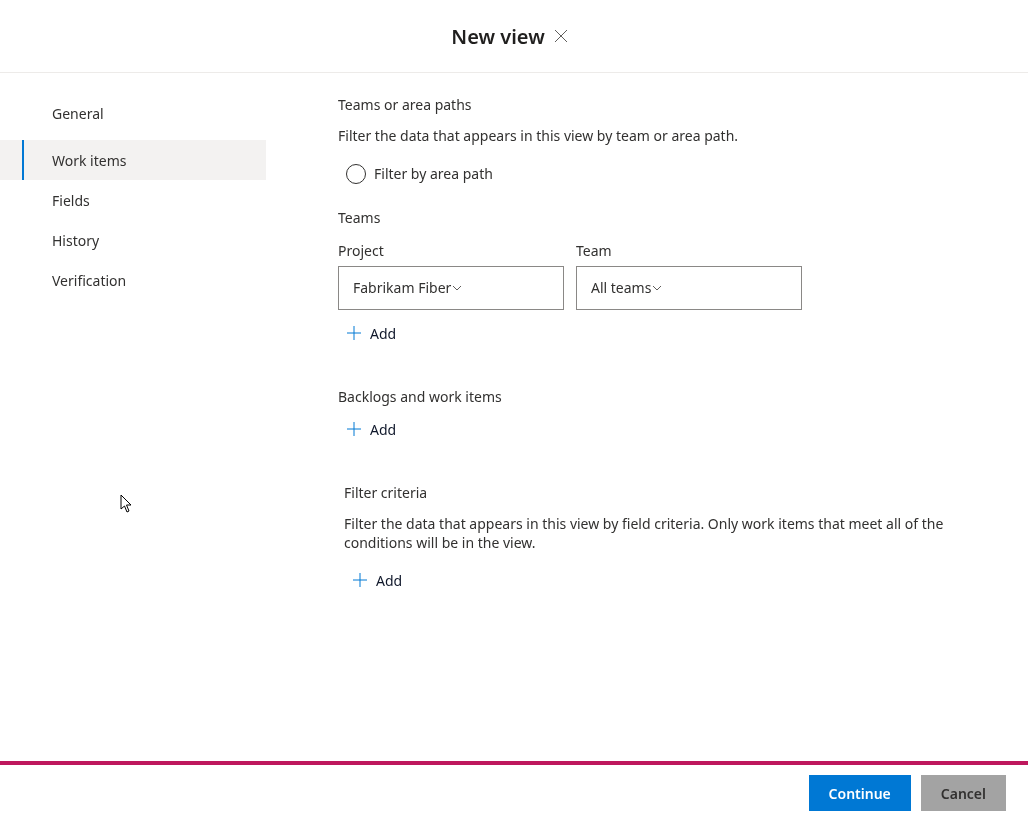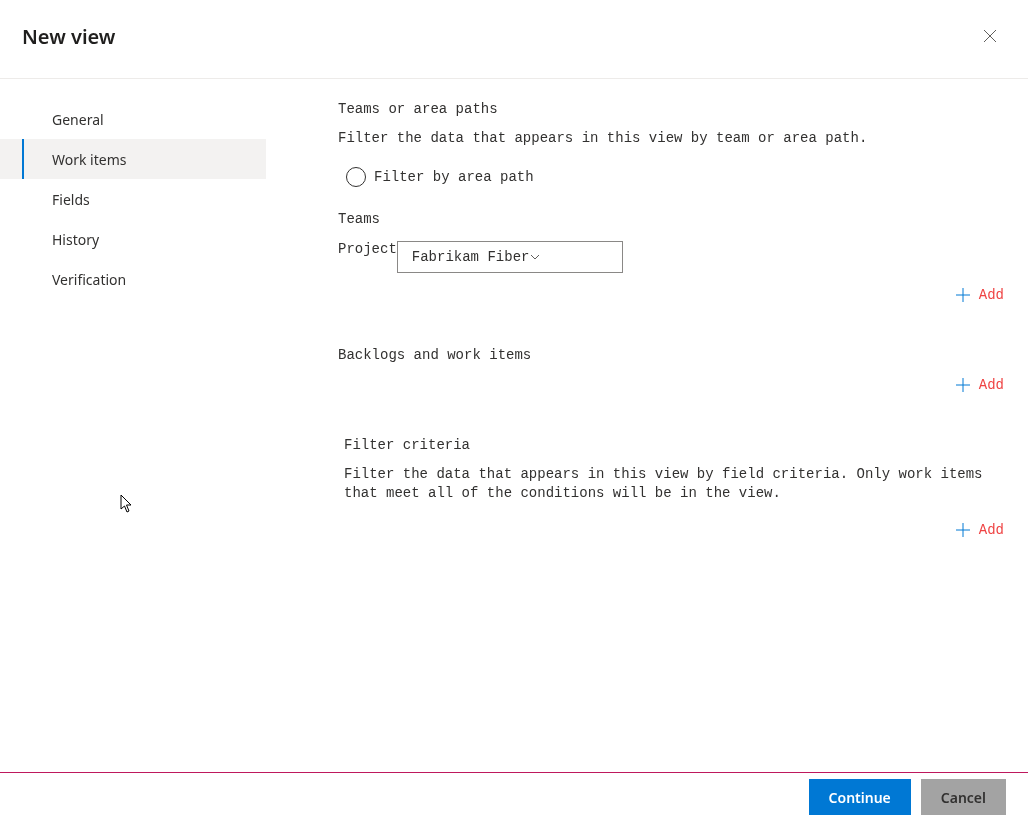--- a/index.html
+++ b/index.html
@@ -10,22 +10,22 @@
     color: #323130;
     background: #fff;
     width: 1028px;
     height: 821px;
     overflow: hidden;
     position: relative;
   }
   .dialog-header {
     display: flex;
     align-items: center;
-    justify-content: space-between;
-    padding: 20px 22px 26px 22px;
+    justify-content: center;
+    padding: 20px 22px 20px 22px;
     border-bottom: 1px solid #edebe9;
   }
   .dialog-title {
     font-size: 20px;
     font-weight: 600;
     color: #201f1e;
   }
   .close-btn {
     width: 32px;
     height: 32px;
@@ -51,20 +51,21 @@
     display: flex;
     align-items: center;
     padding-left: 52px;
     font-size: 14px;
     color: #323130;
     cursor: pointer;
     position: relative;
   }
   .nav-item.selected {
     background: #f3f2f1;
+    margin-top: 7px;
   }
   .nav-item.selected::before {
     content: "";
     position: absolute;
     left: 22px;
     top: 0;
     bottom: 0;
     width: 2px;
     background: #0078d4;
   }
@@ -112,67 +113,66 @@
     background: #0078d4;
   }
   .group-heading {
     font-size: 14px;
     margin: 24px 0 14px 0;
   }
   .dropdown-row {
     display: flex;
     gap: 12px;
   }
-  .dropdown-col { display: flex; flex-direction: row; }
+  .dropdown-col { display: flex; flex-direction: column; }
   .dropdown-label {
     font-size: 14px;
     margin-bottom: 6px;
     color: #323130;
   }
   .dropdown {
-    height: 32px;
+    height: 44px;
     border: 1px solid #8a8886;
     background: #fff;
     display: flex;
     align-items: center;
     padding: 0 16px 0 14px;
     cursor: pointer;
     min-width: 100px;
   }
   .dropdown.project { width: 226px; }
   .dropdown.team { width: 226px; }
   .chevron {
     width: 12px;
     height: 12px;
     color: #605e5c;
   }
   .add-row {
     display: flex;
     align-items: center;
     margin: 14px 0 0 8px;
     cursor: pointer;
-    color: #ef4444;
-    justify-content: flex-end;
+    color: #0f172a;
   }
   .plus-icon {
     width: 16px;
     height: 16px;
     color: #0078d4;
     margin-right: 8px;
   }
-  .section-block { margin-bottom: 44px; font-family: Liberation Mono, monospace; }
+  .section-block { margin-bottom: 44px; }
   .section-block:last-child { margin-bottom: 0; }
   .indented { padding-left: 6px; }
   .footer {
     position: absolute;
     bottom: 0;
     left: 0;
     right: 0;
-    height: 49px;
-    border-top: 1px solid #be185d;
+    height: 60px;
+    border-top: 4px solid #be185d;
     display: flex;
     align-items: center;
     justify-content: flex-end;
     gap: 10px;
     padding: 0 22px;
     background: #fff;
   }
   .btn {
     height: 36px;
     padding: 0 20px;
@@ -251,20 +251,29 @@
       <div class="dropdown-row">
         <div class="dropdown-col">
           <span class="dropdown-label">Project</span>
           <div class="dropdown project">
             <span>Fabrikam Fiber</span>
             <svg class="chevron" viewBox="0 0 12 12" stroke="currentColor" stroke-width="1" fill="none">
               <polyline points="2,4 6,8 10,4"></polyline>
             </svg>
           </div>
         </div>
+        <div class="dropdown-col">
+          <span class="dropdown-label">Team</span>
+          <div class="dropdown team">
+            <span>All teams</span>
+            <svg class="chevron" viewBox="0 0 12 12" stroke="currentColor" stroke-width="1" fill="none">
+              <polyline points="2,4 6,8 10,4"></polyline>
+            </svg>
+          </div>
+        </div>
       </div>
 
       <div class="add-row">
         <svg class="plus-icon" viewBox="0 0 16 16" stroke="currentColor" stroke-width="1" fill="none">
           <line x1="8" y1="1" x2="8" y2="15"></line>
             <line x1="1" y1="8" x2="15" y2="8"></line>
         </svg>
         <span>Add</span>
       </div>
     </div>

